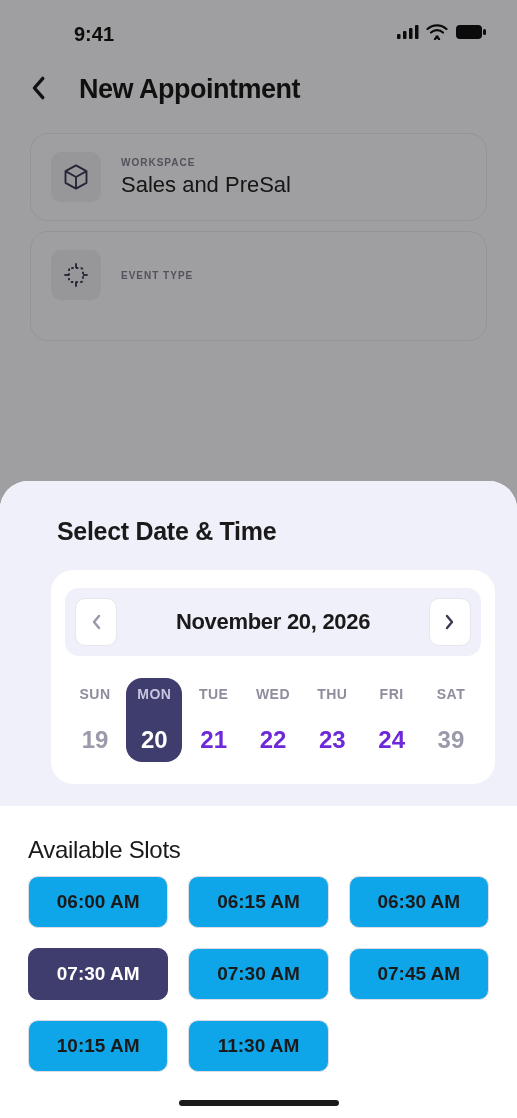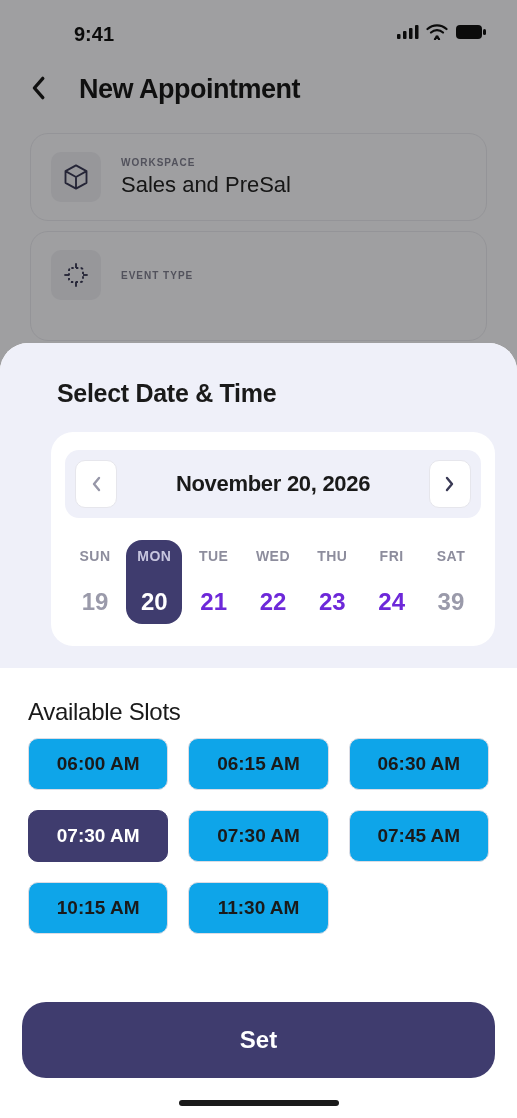--- a/index.html
+++ b/index.html
@@ -367,15 +367,14 @@
         <div class="slot">06:15 AM</div>
         <div class="slot">06:30 AM</div>
         <div class="slot selected">07:30 AM</div>
         <div class="slot">07:30 AM</div>
         <div class="slot">07:45 AM</div>
         <div class="slot">10:15 AM</div>
         <div class="slot">11:30 AM</div>
       </div>
   </div>
 
-  <div class="set-btn">Set</div>
   <div class="home-indicator"></div>
 </div>
 
 </body></html>

